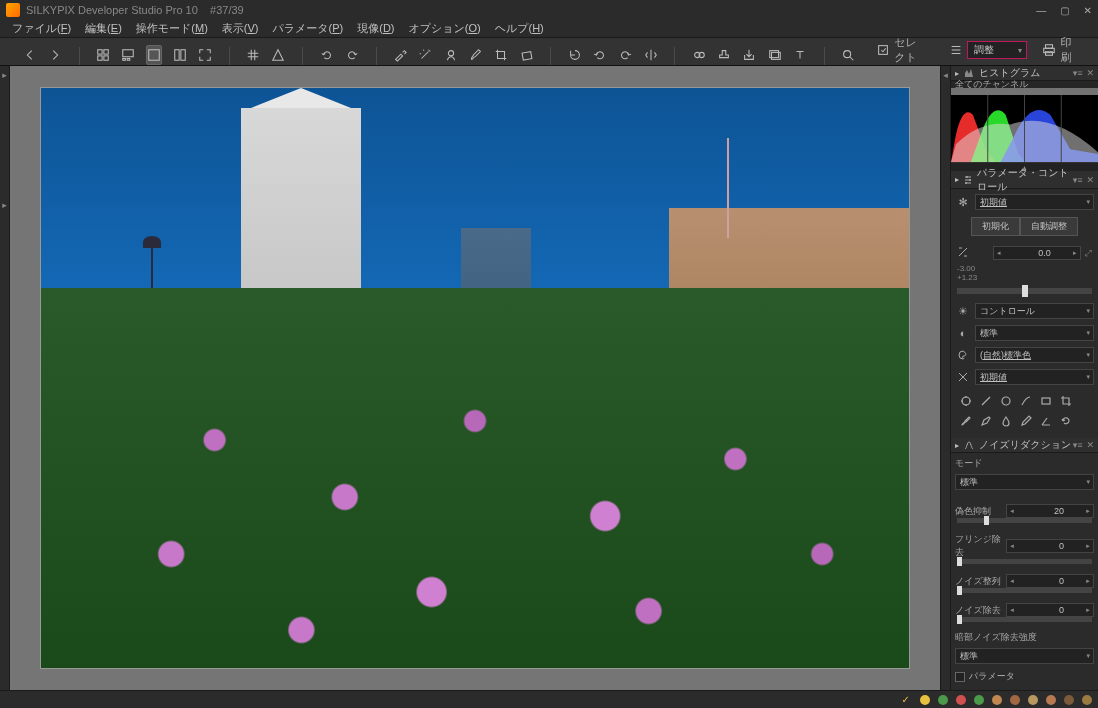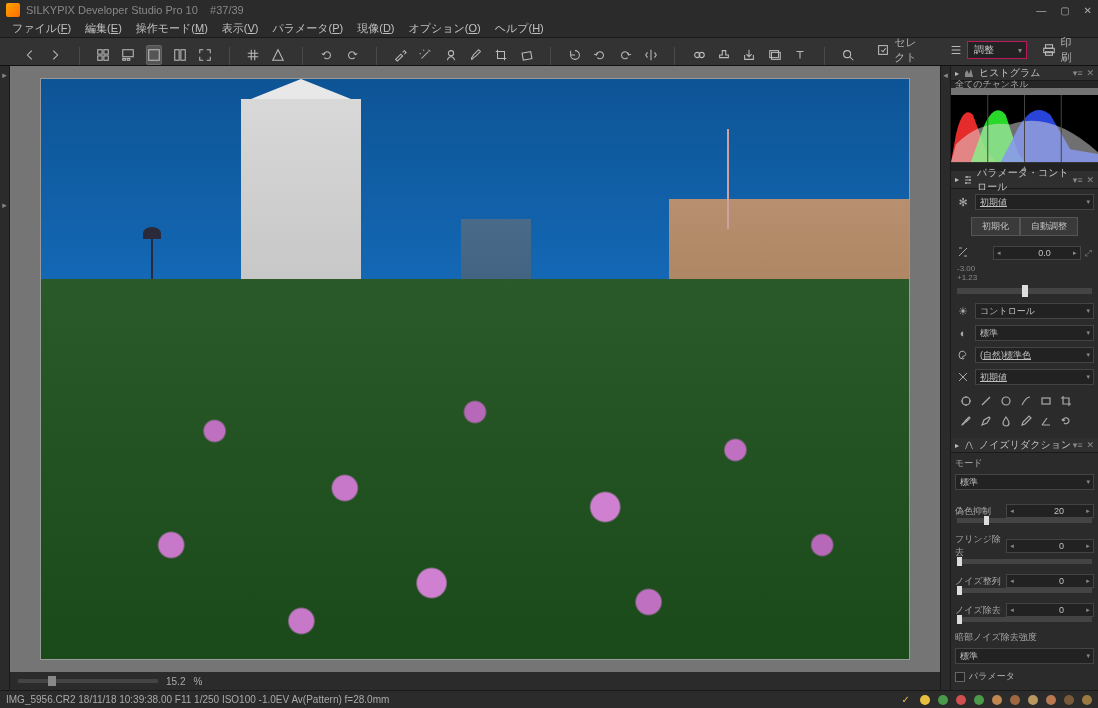--- a/index.html
+++ b/index.html
@@ -325,27 +325,20 @@
     <div class="canvas">
       <div class="photo">
         <div class="bld1"></div>
           <div class="bld2"></div>
           <div class="bld3"></div>
         <div class="antenna"></div>
           <div class="lamp"></div>
         <div class="foliage"></div>
       </div>
     </div>
-    <div class="zoombar">
-      <div class="track">
-          <div class="thumb"></div>
-        </div>
-      <span>15.2</span>
-      <span>%</span>
-    </div>
   </div>
 
   <div class="right-gutter">
     <span class="chev">◂</span>
   </div>
 
   <div class="right-panel">
 
     <div class="panel-hdr">
       <span class="chev">▸</span>
@@ -605,21 +598,20 @@
         </div>
       <div class="check-row">
         <div class="cbox"></div>
         <span>パラメータ</span>
       </div>
     </div>
   </div>
 </div>
 
 <div class="statusbar">
-  <span>IMG_5956.CR2 18/11/18 10:39:38.00 F11 1/250 ISO100 -1.0EV Av(Pattern) f=28.0mm</span>
   <div class="fill"></div>
   <span style="color:#e8c040;">✓</span>
   <div class="sicons" id="sicons" style="margin-left:10px;">
       <span style="background: rgb(232, 192, 64);"></span>
       <span style="background: rgb(74, 154, 74);"></span>
       <span style="background: rgb(208, 80, 80);"></span>
       <span style="background: rgb(74, 154, 74);"></span>
       <span style="background: rgb(192, 136, 80);"></span>
       <span style="background: rgb(160, 104, 64);"></span>
       <span style="background: rgb(184, 152, 96);"></span>

